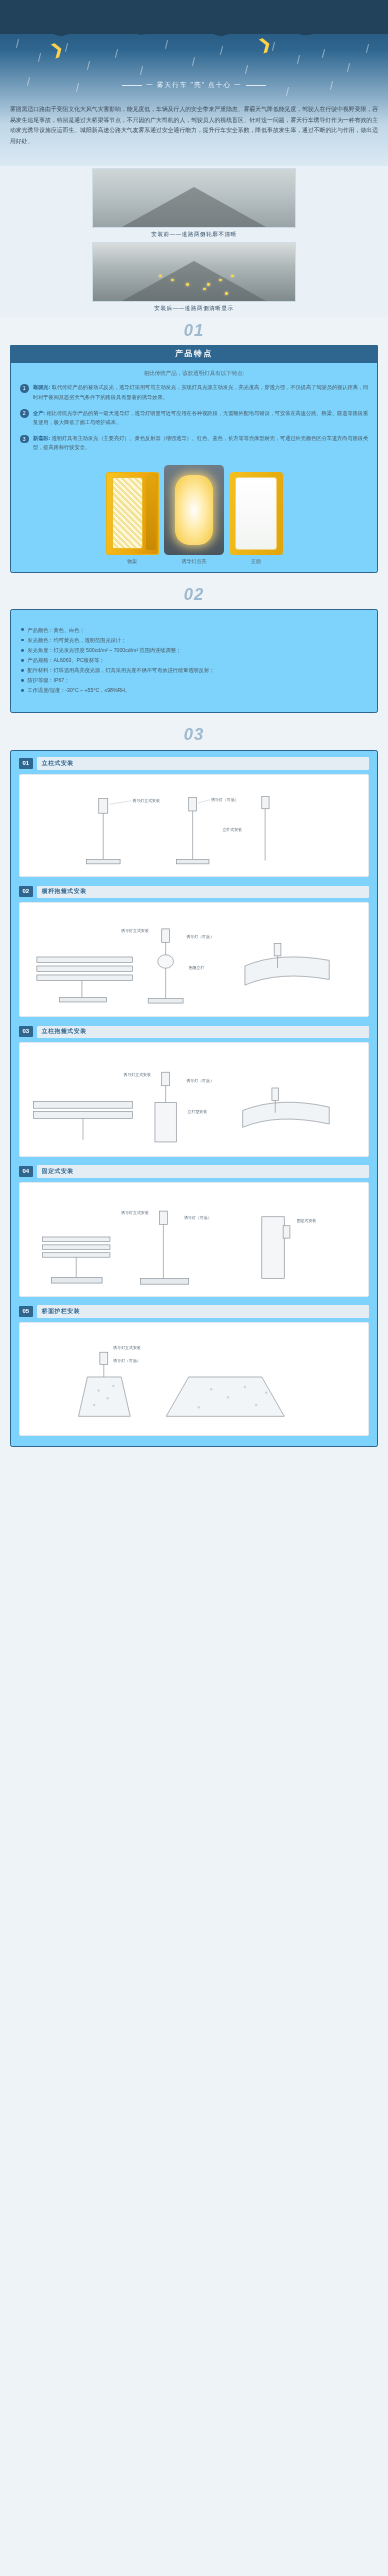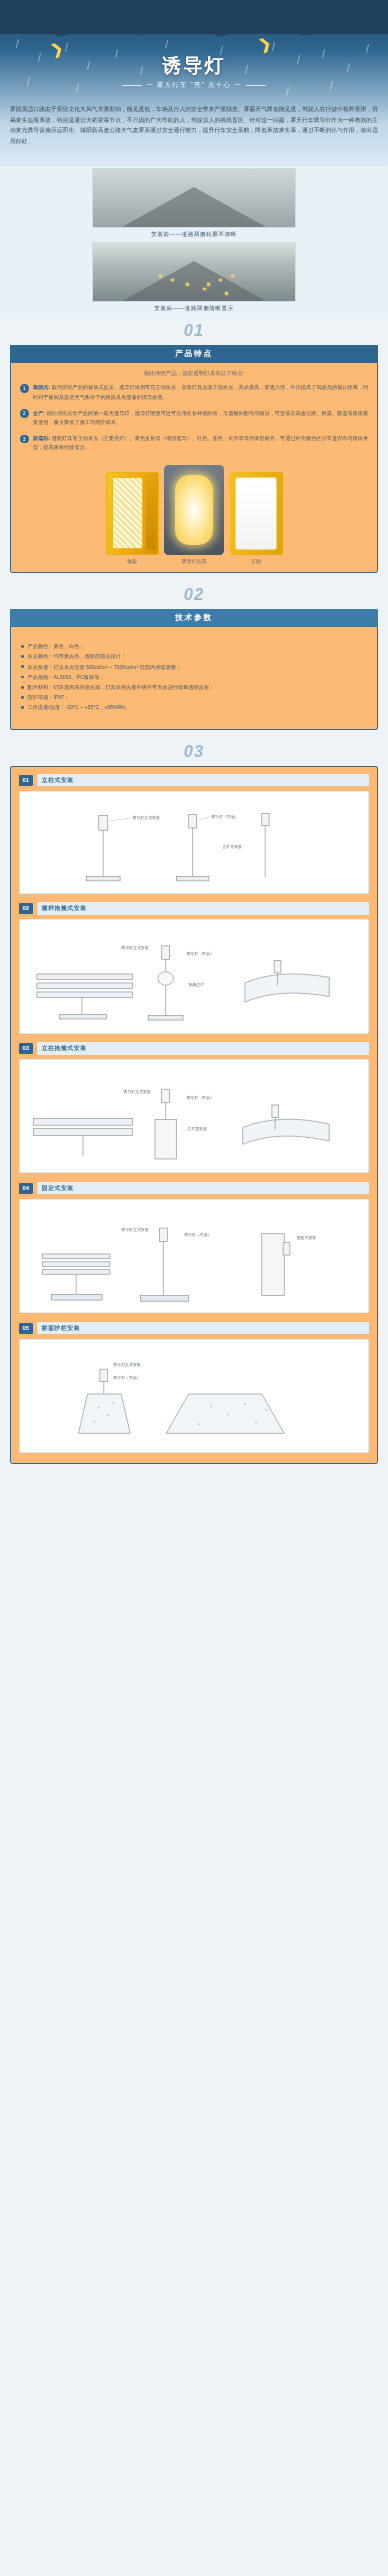--- a/index.html
+++ b/index.html
@@ -83,21 +83,21 @@
     letter-spacing:0.6px;
   }
 
   
   .sec { width:388px; padding:0 10px 8.8px; }
   .sec-num {
     text-align:center; font-size:16.6px; font-weight:bold; color:#9fb9cf;
     letter-spacing:1.1px; padding:3.3px 0 4.4px; font-style:italic;
   }
   .card {
-    border:1.1px solid #2f6690; border-radius:2.2px; background:#fdba74;
+    border:1.1px solid #2f6690; border-radius:2.2px; background:#7dd3fc;
     padding:0 0 7.7px; position:relative;
   }
   .card-head {
     margin:-1.1px -1.1px 0; background:#2f6690; color:#fff; text-align:center;
     font-size:7.7px; letter-spacing:1.7px; padding:3.9px 0; font-weight:bold;
     border-radius:1.1px 1.1px 0 0;
   }
   .card-head.blue2{ background:#3d7ba8; }
   .card-sub {
     text-align:center; font-size:5.5px; color:#5a6b7a; padding:5.5px 8.8px 2.2px; line-height:1.7;
@@ -202,21 +202,20 @@
       <i style="left:323px;top:49px"></i>
         <i style="left:348px;top:63px"></i>
       <i style="left:367px;top:44px"></i>
       <i style="left:27.6px;top:77px"></i>
         <i style="left:77px;top:83px"></i>
       <i style="left:331px;top:81px"></i>
         <i style="left:287px;top:87px"></i>
     </div>
     <div class="chev" style="left:51px;top:41px;transform:rotate(-18deg)">❯</div>
     <div class="chev" style="left:259px;top:36px;transform:rotate(-18deg)">❯</div>
-    <div class="hero-title">诱导灯</div>
     <div class="hero-sub">
       <span class="bar"></span><span>一 雾天行车 "亮" 点十心 一</span><span class="bar"></span>
     </div>
     <div class="hero-para">雾团黑适口路由于受阻文化大风气灾害影响，能见度低，车辆及行人的安全带来严重隐患。雾霾天气降低能见度，驾驶人在行驶中视野受限，容易发生追尾事故，特别是通过大桥梁等节点，不只因的广大司机的人，驾驶员人的视线盲区。针对这一问题，雾天行车诱导灯作为一种有效的主动发光诱导设施应运而生。城阳新高速公路大气友雾系通过安全通行能力，提升行车安全系数，降低事故发生率，通过不断的比与作用，做出适用好处。</div>
   </div>
 
   <div class="photo-wrap">
     <div class="photo fog">
       <div class="road"></div>
     </div>
@@ -288,21 +287,20 @@
           </div>
           <div class="prod-cap">正面</div>
         </div>
       </div>
     </div>
   </div>
 
   <div class="sec-num">02</div>
   <div class="sec">
     <div class="card">
-      <div class="card-head blue2">技术参数</div>
       <ul class="spec">
         <li>产品颜色：黄色、白色；</li>
         <li>发光颜色：均可黄光色，透明范围光设计；</li>
         <li>发光角度：灯光发光强度 500cd/m² ~ 7000cd/m² 范围内连续调整；</li>
         <li>产品规格：AL6063、PC板材等；</li>
         <li>配件材料：灯珠选用高亮度光源，灯具采用光度不锈不可有效进行能量透明反射；</li>
         <li>防护等级：IP67；</li>
         <li>工作温度/湿度：-30°C ~ +55°C，≤98%RH。</li>
       </ul>
     </div>

